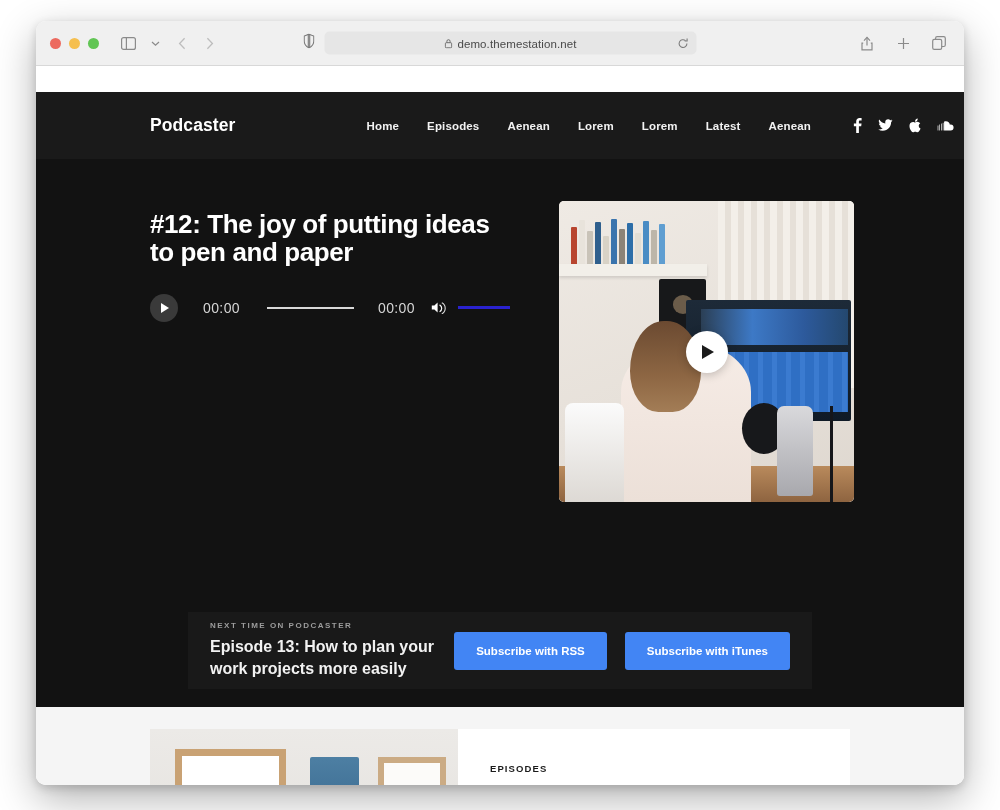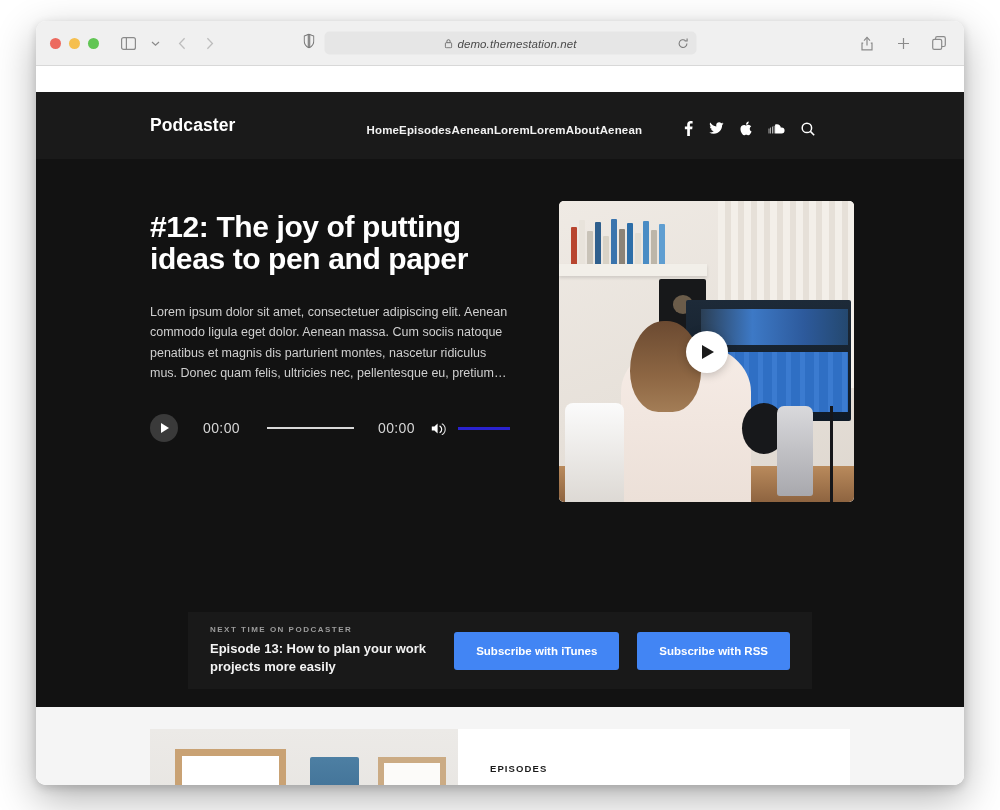--- a/index.html
+++ b/index.html
@@ -57,21 +57,21 @@
   .shield { color: #7a7a7a; }
   .urlbar {
     width: 372px; height: 23px;
     background: #e6e6e6;
     border-radius: 5px;
     display: flex; align-items: center; justify-content: center;
     position: relative;
   }
   .urlbar .lock { margin-right: 5px; color: #6e6e6e; display: flex; }
   .urltext {
-    font-size: 11.5px; color: #4a4a4a; letter-spacing: .1px; font-style: italic;
+    font-size: 11.5px; color: #4a4a4a; letter-spacing: .1px;
   }
   .reload {
     position: absolute; right: 8px; top: 50%; transform: translateY(-50%);
     color: #7c7c7c; display: flex;
   }
   .tb-right {
     position: absolute; right: 14px; top: 50%; transform: translateY(-50%);
     display: flex; align-items: center; gap: 14px;
   }
 
@@ -86,32 +86,33 @@
 
   
   .site-nav {
     height: 67px;
     background: #1a1a1a;
     display: flex; align-items: center;
     padding: 0 0 0 0;
   }
   .nav-inner {
     width: 100%;
-    display: flex; align-items: flex-end;
+    display: flex; align-items: center;
     padding-left: 114px; padding-right: 70px;
   }
   .brand {
     color: #ffffff;
     font-size: 17.5px;
     font-weight: 700;
     letter-spacing: .1px;
     flex: 0 0 auto;
   }
   .nav-links {
     display: flex; align-items: center;
+    gap: 28px;
     margin-left: 131px;
   }
   .nav-link {
     color: #f2f2f2;
     font-size: 11.5px;
     font-weight: 600;
     letter-spacing: .15px;
     white-space: nowrap;
   }
   .nav-social {
@@ -137,21 +138,21 @@
   }
   .eyebrow {
     color: #ffffff;
     font-size: 10.5px;
     font-weight: 700;
     letter-spacing: .15px;
     margin-bottom: 21px;
   }
   .hero-title {
     color: #ffffff;
-    font-size: 30px;
+    font-size: 26px;
     font-weight: 700;
     line-height: 1.07;
     letter-spacing: -.4px;
     margin-bottom: 27px;
   }
   .hero-desc {
     color: #cfcfcf;
     font-size: 12.5px;
     line-height: 1.62;
     width: 360px;
@@ -232,21 +233,21 @@
   .nextbar-left { flex: 1 1 auto; }
   .next-kicker {
     color: #9c9c9c;
     font-size: 8px;
     font-weight: 700;
     letter-spacing: 1.5px;
     margin-bottom: 6px;
   }
   .next-title {
     color: #f2f2f2;
-    font-size: 13px;
+    font-size: 16px;
     font-weight: 700;
     line-height: 1.35;
     max-width: 292px;
   }
   .subs { display: flex; gap: 18px; }
   .btn-sub {
     background: #4285f4;
     color: #ffffff;
     font-size: 11.5px;
     font-weight: 700;
@@ -421,21 +422,21 @@
 
       <div class="site-nav">
         <div class="nav-inner">
           <div class="brand">Podcaster</div>
           <div class="nav-links">
             <a class="nav-link">Home</a>
             <a class="nav-link">Episodes</a>
             <a class="nav-link">Aenean</a>
             <a class="nav-link">Lorem</a>
             <a class="nav-link">Lorem</a>
-            <a class="nav-link">About</a>
+            <a class="nav-link">Latest</a>
             <a class="nav-link">Aenean</a>
           </div>
           <div class="nav-social">
             <span class="soc">
               <svg width="9" height="15" viewBox="0 0 9 15" fill="currentColor">
                 <path d="M5.9 15V8.2h2.3l.35-2.65H5.9V3.86c0-.77.21-1.29 1.31-1.29h1.4V.2C8.37.17 7.54.1 6.58.1 4.57.1 3.19 1.33 3.19 3.59v1.96H.86V8.2h2.33V15z"></path>
               </svg>
             </span>
             <span class="soc">
               <svg width="15" height="13" viewBox="0 0 15 13" fill="currentColor">
@@ -459,21 +460,20 @@
               </svg>
             </span>
           </div>
         </div>
       </div>
 
       <div class="hero">
         <div class="hero-row">
           <div class="hero-left">
             <h1 class="hero-title">#12: The joy of putting ideas to pen and paper</h1>
-            <p class="hero-desc">Lorem ipsum dolor sit amet, consectetuer adipiscing elit. Aenean commodo ligula eget dolor. Aenean massa. Cum sociis natoque penatibus et magnis dis parturient montes, nascetur ridiculus mus. Donec quam felis, ultricies nec, pellentesque eu, pretium…</p>
 
             <div class="player">
               <div class="play-sm">
                 <span class="tri-sm"></span>
               </div>
               <span class="time start">00:00</span>
               <div class="track"></div>
               <span class="time">00:00</span>
               <span class="vol-icon">
                 <svg width="15" height="13" viewBox="0 0 15 13" fill="currentColor">
@@ -524,22 +524,22 @@
             </div>
           </div>
         </div>
 
         <div class="nextbar">
           <div class="nextbar-left">
             <div class="next-kicker">NEXT TIME ON PODCASTER</div>
             <div class="next-title">Episode 13: How to plan your work projects more easily</div>
           </div>
           <div class="subs">
+            <button class="btn-sub">Subscribe with RSS</button>
             <button class="btn-sub">Subscribe with iTunes</button>
-            <button class="btn-sub">Subscribe with RSS</button>
           </div>
         </div>
       </div>
 
       <div class="episodes">
         <div class="ep-card">
           <div class="ep-img">
             <div class="scene">
               <div class="abs e-wall"></div>
               <div class="abs e-frame1"></div>

